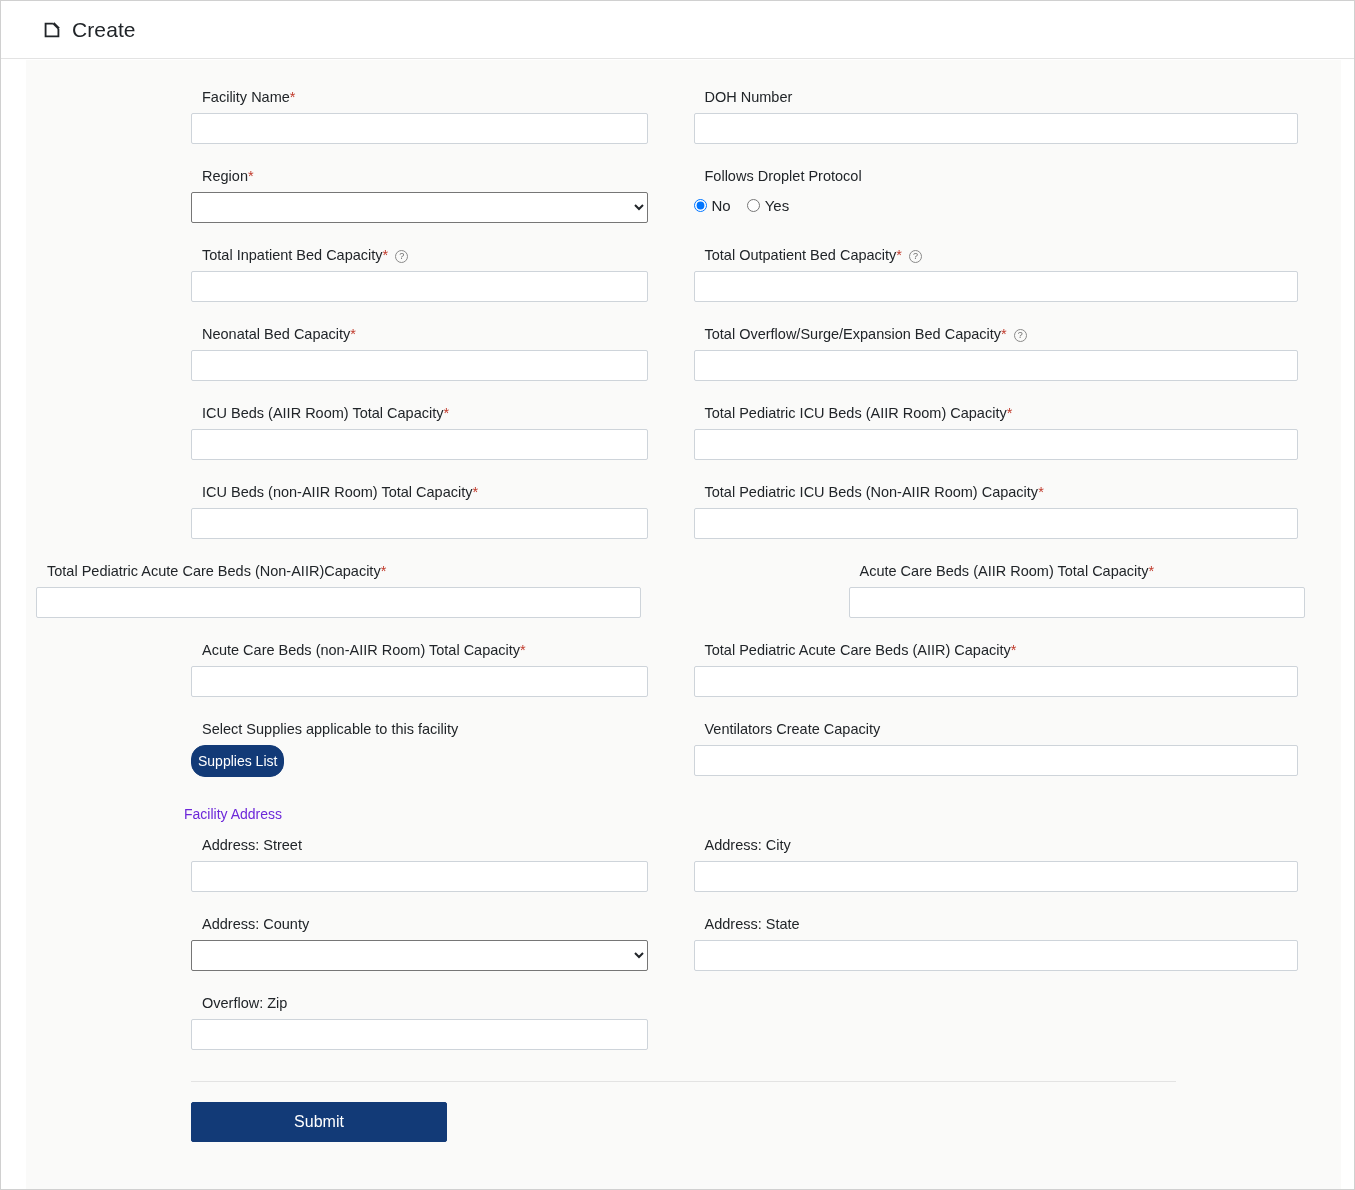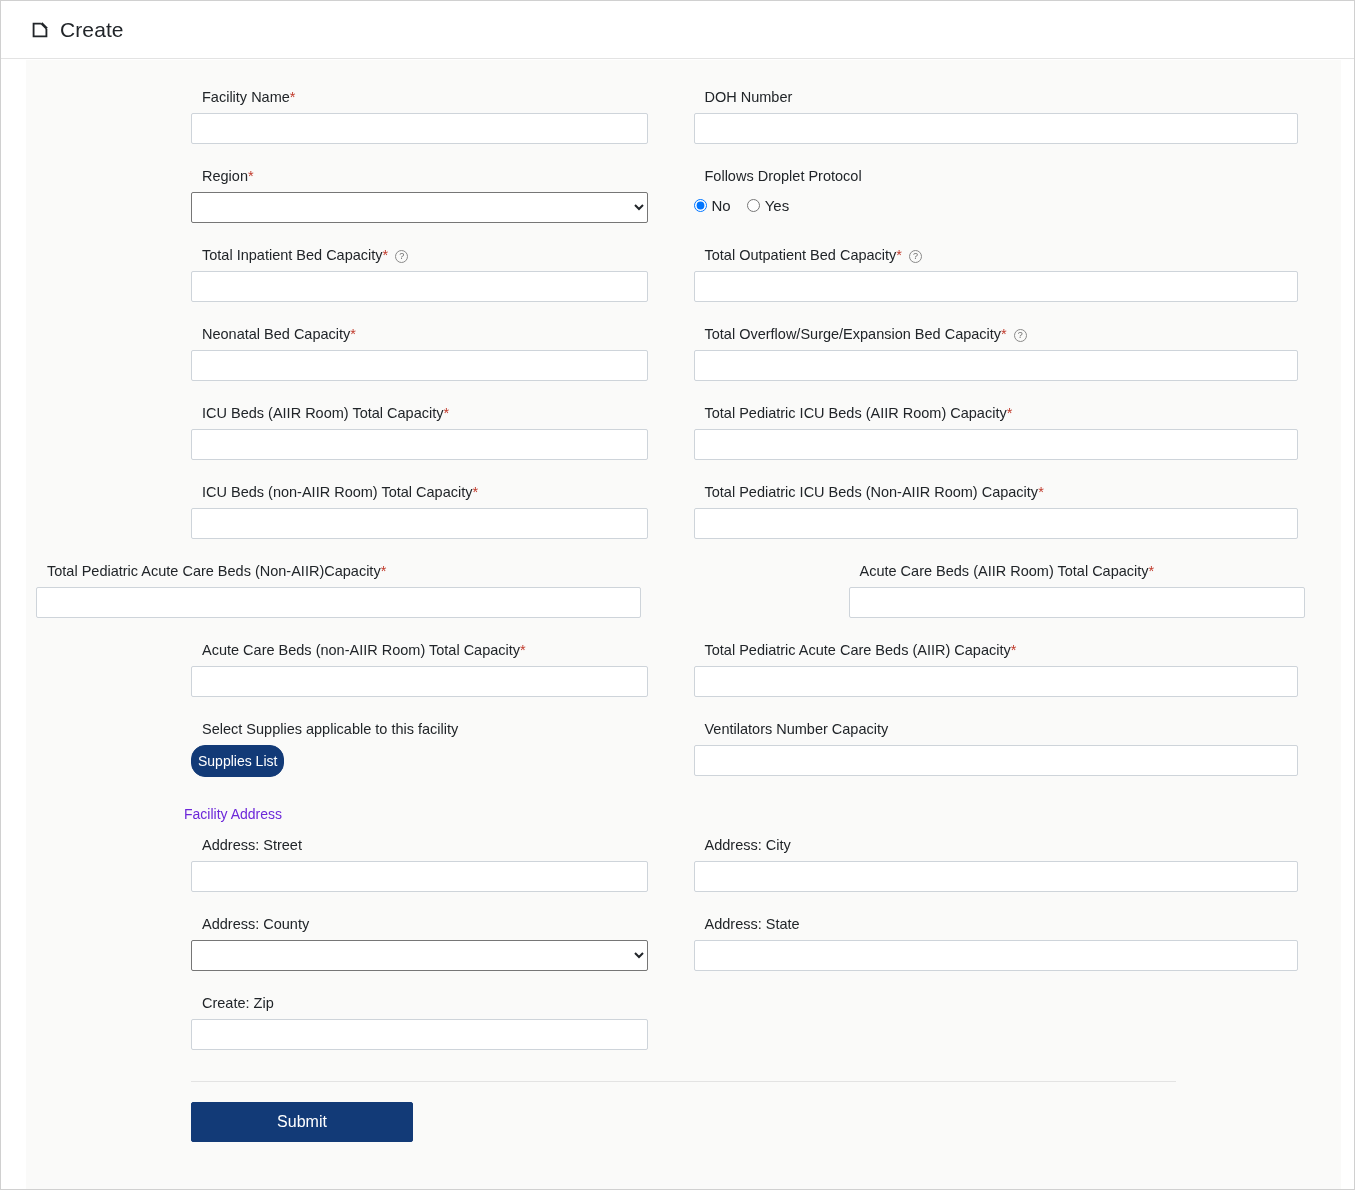--- a/index.html
+++ b/index.html
@@ -15,21 +15,21 @@
     position: relative;
     background: #ffffff;
     border: 1px solid #d0d0d0;
     overflow: hidden;
   }
   
   .page-header {
     height: 58px;
     display: flex;
     align-items: center;
-    padding-left: 28px;
+    padding-left: 40px;
     border-bottom: 1px solid #e3e3e3;
     background: #ffffff;
   }
   .page-header .hdr-icon {
     width: 22px;
     height: 22px;
     margin-right: 9px;
     display: inline-block;
     color: #212529;
   }
@@ -152,21 +152,21 @@
   }
   .submit-wrap {
     padding-left: 165px;
     padding-top: 20px;
   }
   .btn-submit {
     background: #123a77;
     color: #ffffff;
     border: 1px solid #123a77;
     font-size: 16px;
-    width: 222px;
+    width: 256px;
     height: 40px;
     border-radius: 2px;
     cursor: pointer;
   }
   .spacer-hidden { visibility: hidden; }
 </style>
 </head>
 <body>
 
 <div id="app">
@@ -313,21 +313,21 @@
           <input class="txt" type="text" value="" style="">
         </div>
       </div>
 
       <div class="row">
         <div class="col left field-block">
           <label class="field-label">Select Supplies applicable to this facility</label>
           <button class="btn-supplies">Supplies List</button>
         </div>
         <div class="col right field-block">
-          <label class="field-label">Ventilators Number Capacity</label>
+          <label class="field-label">Ventilators Create Capacity</label>
           <input class="txt" type="text" value="" style="">
         </div>
       </div>
 
       <div class="section-caption">Facility Address</div>
 
       <div class="row">
         <div class="col left field-block">
           <label class="field-label">Address: Street</label>
           <input class="txt" type="text" value="" style="">
@@ -346,21 +346,21 @@
           </select>
         </div>
         <div class="col right field-block">
           <label class="field-label">Address: State</label>
           <input class="txt" type="text" value="" style="">
         </div>
       </div>
 
       <div class="row">
         <div class="col left field-block">
-          <label class="field-label">Create: Zip</label>
+          <label class="field-label">Overflow: Zip</label>
           <input class="txt" type="text" value="" style="">
         </div>
         <div class="col right field-block spacer-hidden"></div>
       </div>
 
       <div class="divider"></div>
 
       <div class="submit-wrap">
         <button class="btn-submit">Submit</button>
       </div>

